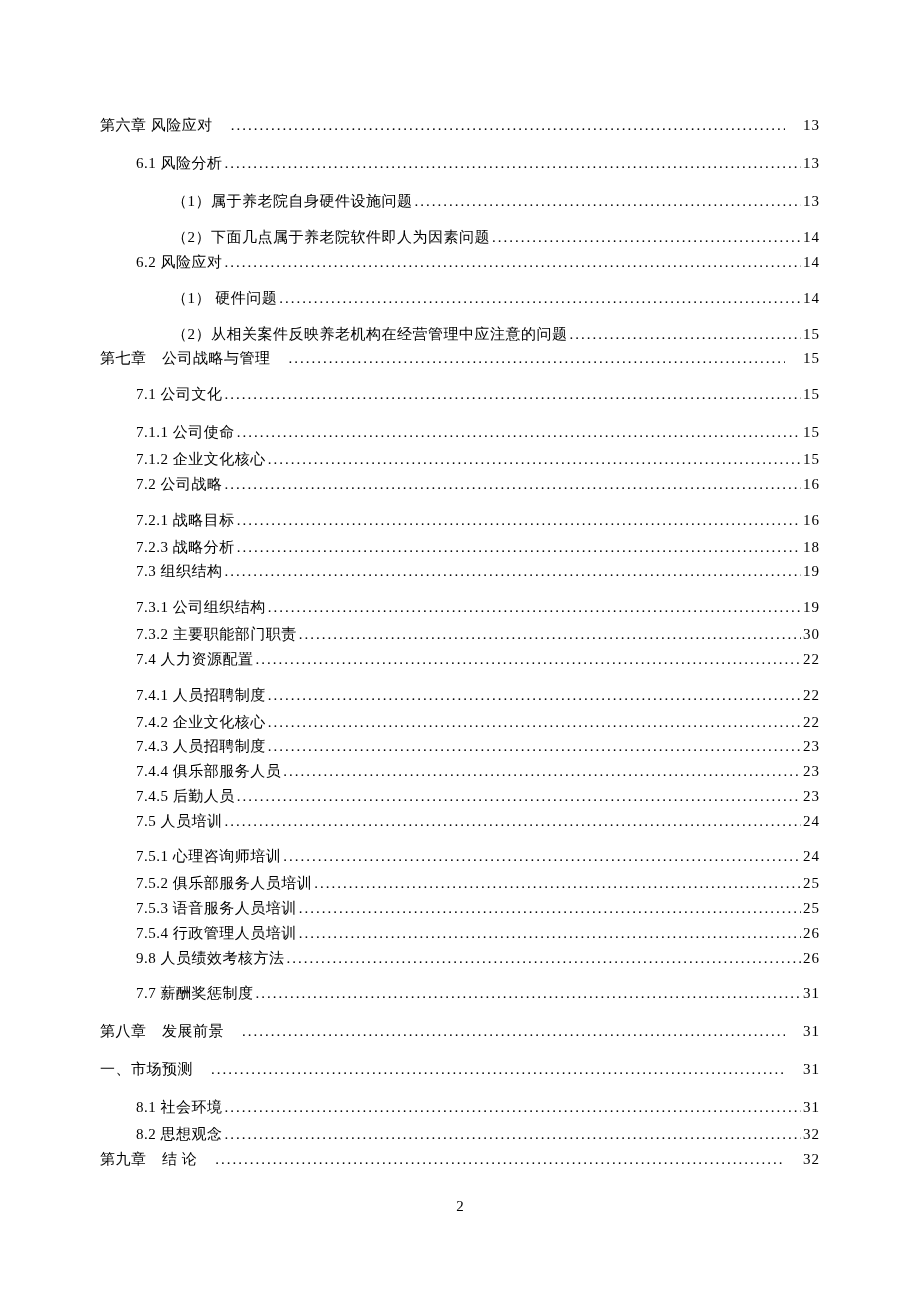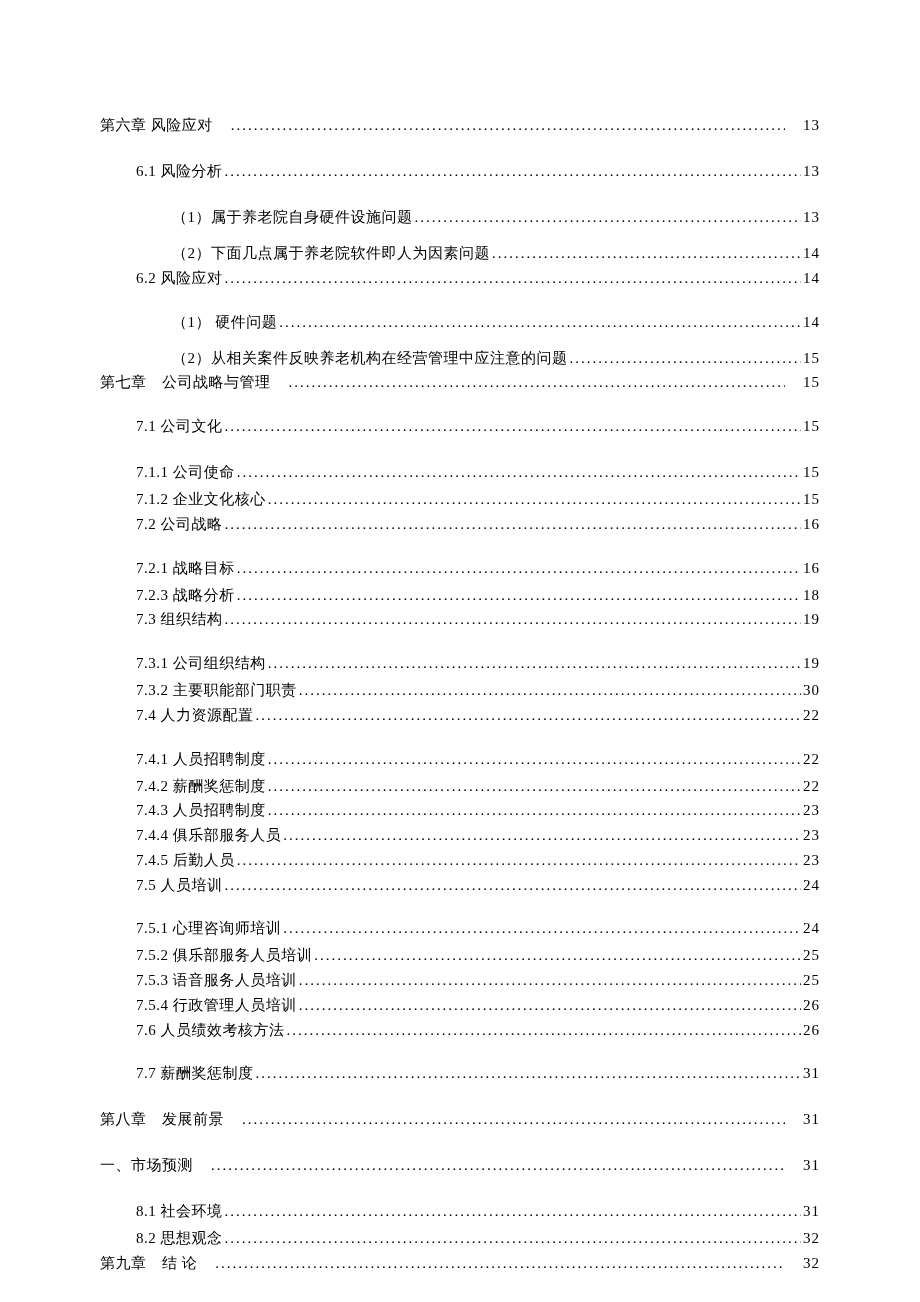--- a/index.html
+++ b/index.html
@@ -35,21 +35,21 @@
       content: ".................................................................................................................................................................................";
     }
     .toc-page {
       white-space: nowrap;
       font-family: Liberation Serif, serif;
       letter-spacing: 1px;
     }
     .indent-0 { padding-left: 0; gap: 16px; }
     .indent-1 { padding-left: 36px; }
     .indent-2 { padding-left: 72px; margin-top: 9px; }
-    .group-gap-above { margin-top: 16px; justify-content: center; }
+    .group-gap-above { margin-top: 8px; justify-content: center; }
     .tight { line-height: 1.65; }
     .page-number {
       text-align: center;
       margin-top: 26px;
       font-size: 15px;
     }
   </style>
 </head>
 <body>
 
@@ -144,21 +144,21 @@
         <span class="toc-label">7.4 人力资源配置</span>
         <span class="toc-dots"></span>
         <span class="toc-page">22</span>
       </div>
       <div class="toc-line indent-1 group-gap-above">
         <span class="toc-label">7.4.1 人员招聘制度</span>
         <span class="toc-dots"></span>
         <span class="toc-page">22</span>
       </div>
       <div class="toc-line indent-1 tight">
-        <span class="toc-label">7.4.2 薪酬奖惩制度</span>
+        <span class="toc-label">7.4.2 企业文化核心</span>
         <span class="toc-dots"></span>
         <span class="toc-page">22</span>
       </div>
       <div class="toc-line indent-1 tight">
         <span class="toc-label">7.4.3 人员招聘制度</span>
         <span class="toc-dots"></span>
         <span class="toc-page">23</span>
       </div>
       <div class="toc-line indent-1 tight">
         <span class="toc-label">7.4.4 俱乐部服务人员</span>
@@ -189,21 +189,21 @@
         <span class="toc-label">7.5.3 语音服务人员培训</span>
         <span class="toc-dots"></span>
         <span class="toc-page">25</span>
       </div>
       <div class="toc-line indent-1 tight">
         <span class="toc-label">7.5.4 行政管理人员培训</span>
         <span class="toc-dots"></span>
         <span class="toc-page">26</span>
       </div>
       <div class="toc-line indent-1 tight">
-        <span class="toc-label">7.6 人员绩效考核方法</span>
+        <span class="toc-label">9.8 人员绩效考核方法</span>
         <span class="toc-dots"></span>
         <span class="toc-page">26</span>
       </div>
       <div class="toc-line indent-1 group-gap-above">
         <span class="toc-label">7.7 薪酬奖惩制度</span>
         <span class="toc-dots"></span>
         <span class="toc-page">31</span>
       </div>
       <div class="toc-line indent-0 group-gap-above">
         <span class="toc-label">第八章　发展前景</span>

